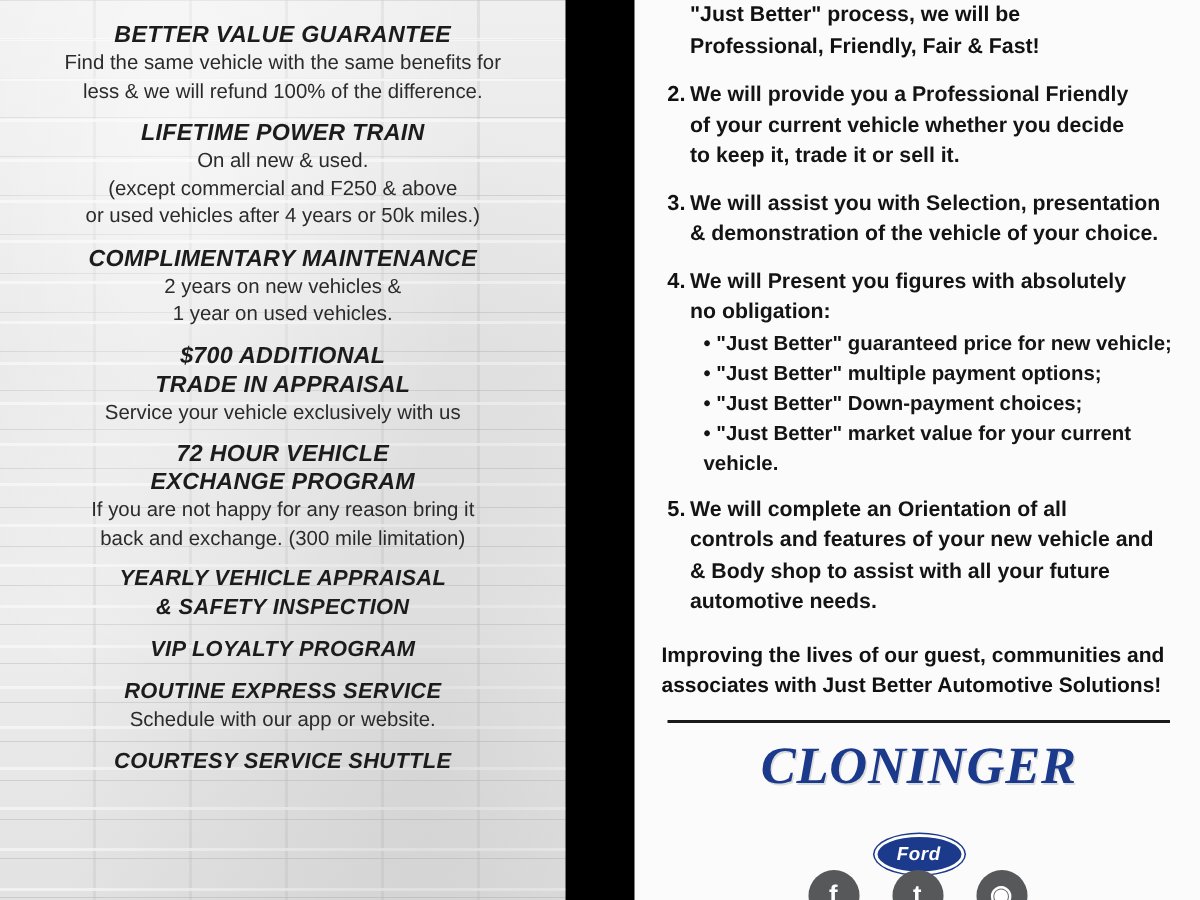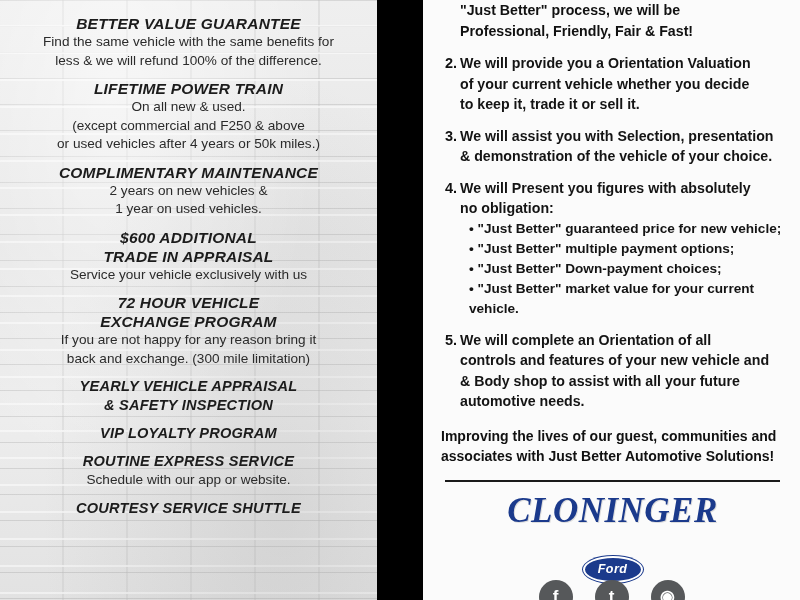--- a/index.html
+++ b/index.html
@@ -288,21 +288,21 @@
         <div class="blk-line">or used vehicles after 4 years or 50k miles.)</div>
       </div>
 
       <div class="blk">
         <div class="blk-title">COMPLIMENTARY MAINTENANCE</div>
         <div class="blk-line">2 years on new vehicles &amp;</div>
         <div class="blk-line">1 year on used vehicles.</div>
       </div>
 
       <div class="blk">
-        <div class="blk-title">$600 ADDITIONAL</div>
+        <div class="blk-title">$700 ADDITIONAL</div>
         <div class="blk-title">TRADE IN APPRAISAL</div>
         <div class="blk-line">Service your vehicle exclusively with us</div>
       </div>
 
       <div class="blk">
         <div class="blk-title">72 HOUR VEHICLE</div>
         <div class="blk-title">EXCHANGE PROGRAM</div>
         <div class="blk-line">If you are not happy for any reason bring it</div>
         <div class="blk-line">back and exchange. (300 mile limitation)</div>
       </div>
@@ -330,21 +330,21 @@
   <div class="divider"></div>
 
   <div class="right-panel">
 
     <div class="r-top-line">"Just Better" process, we will be</div>
     <div class="r-top-line" style="margin-bottom:12px;">Professional, Friendly, Fair &amp; Fast!</div>
 
     <div class="r-item">
       <div class="r-num">2.</div>
       <div class="r-body">
-        <div>We will provide you a Orientation Valuation</div>
+        <div>We will provide you a Professional Friendly</div>
         <div>of your current vehicle whether you decide</div>
         <div>to keep it, trade it or sell it.</div>
       </div>
     </div>
 
     <div class="r-item">
       <div class="r-num">3.</div>
       <div class="r-body">
         <div>We will assist you with Selection, presentation</div>
         <div>&amp; demonstration of the vehicle of your choice.</div>

